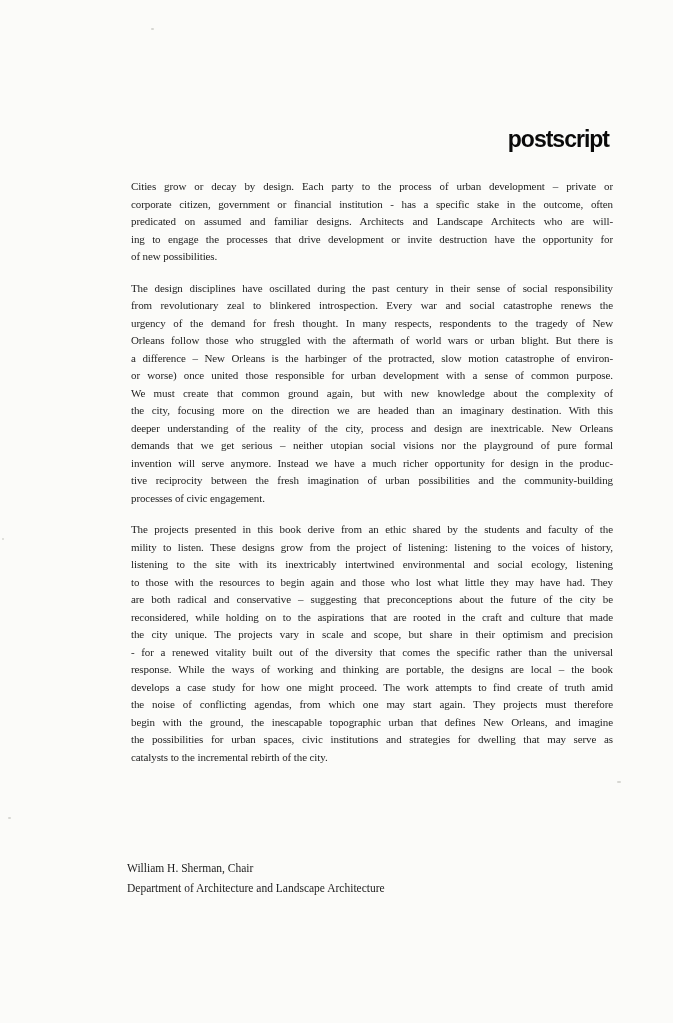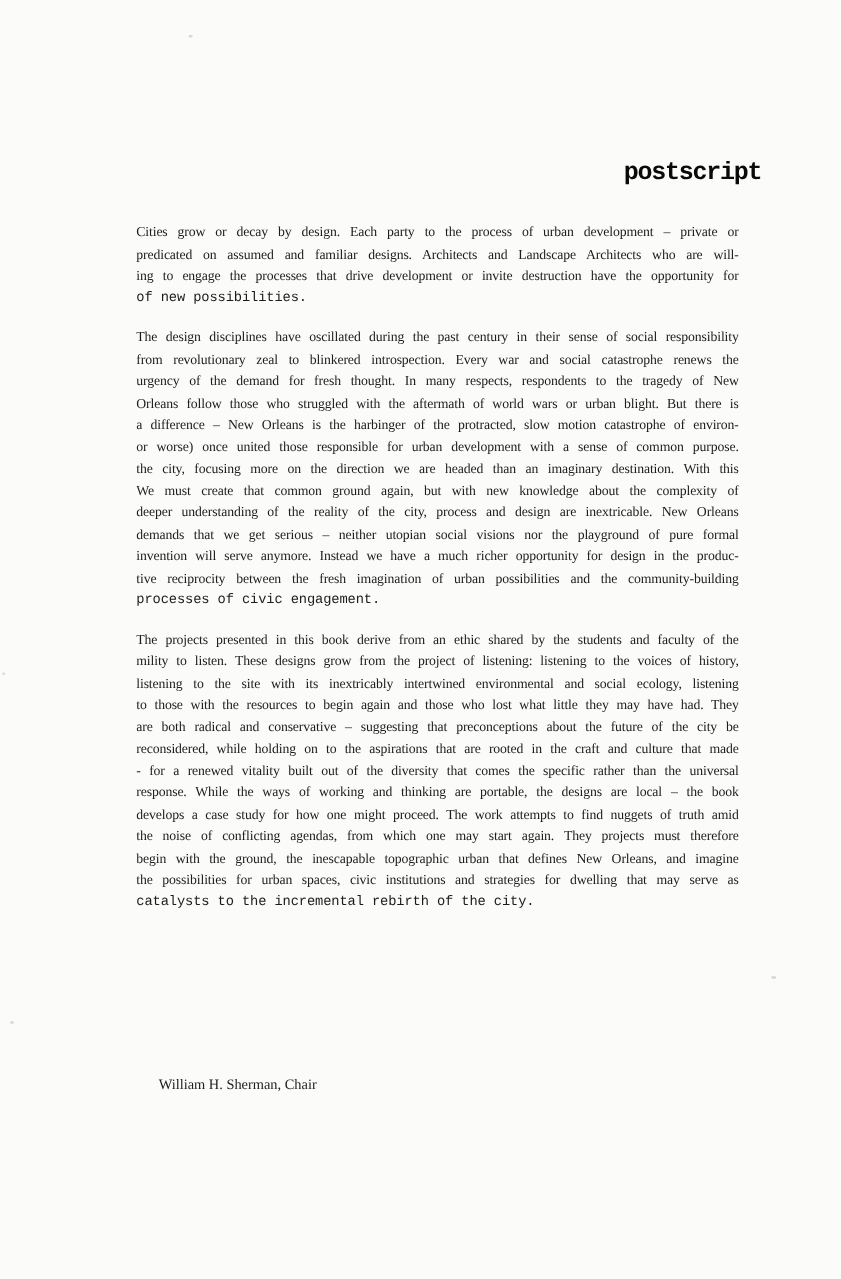--- a/index.html
+++ b/index.html
@@ -18,51 +18,50 @@
     position: absolute;
     left: 0; top: 0;
     width: 673px; height: 1023px;
   }
   .title {
     position: absolute;
     left: 127px;
     top: 124px;
     width: 482px;
     text-align: right;
-    font-family: Liberation Mono, monospace;
+    font-family: Liberation Sans, sans-serif;
     font-weight: bold;
-    font-size: 20px;
+    font-size: 23px;
     line-height: 30px;
     letter-spacing: -1px;
     color: #0a0a0a;
   }
   .body-text {
     position: absolute;
-    left: 109px;
+    left: 131px;
     top: 178px;
     width: 482px;
     color: #1c1c1c;
     font-size: 11px;
     letter-spacing: -0.1px;
   }
   .para {
     margin: 0 0 14px 0;
   }
   .line {
     height: 17.5px;
     line-height: 17.5px;
     text-align: justify;
     text-align-last: justify;
     overflow: hidden;
     white-space: nowrap;
   }
   .line.last {
     text-align: right;
     text-align-last: left;
-    font-family: Liberation Mono, monospace;
   }
   .signature {
     position: absolute;
     left: 127px;
     top: 859px;
     width: 482px;
     color: #1c1c1c;
     font-size: 11.5px;
     line-height: 19.5px;
     font-family: Liberation Serif, serif;
@@ -82,59 +81,62 @@
 <body>
 
 <div class="page">
 
   <div class="title">postscript</div>
 
   <div class="body-text">
     <div>
         <div class="para">
           <div class="line">Cities grow or decay by design.  Each party to the process of urban development – private or</div>
+          <div class="line">corporate citizen, government or financial institution - has a specific stake in the outcome, often</div>
           <div class="line">predicated on assumed and familiar designs.  Architects and Landscape Architects who are will-</div>
           <div class="line">ing to engage the processes that drive development or invite destruction have the opportunity for</div>
           <div class="line last">of new possibilities.</div>
         </div>
         <div class="para">
           <div class="line">The design disciplines have oscillated during the past century in their sense of social responsibility</div>
           <div class="line">from revolutionary zeal to blinkered introspection.  Every war and social catastrophe renews the</div>
           <div class="line">urgency of the demand for fresh thought.  In many respects, respondents to the tragedy of New</div>
           <div class="line">Orleans follow those who struggled with the aftermath of world wars or urban blight.  But there is</div>
           <div class="line">a difference – New Orleans is the harbinger of the protracted, slow motion catastrophe of environ-</div>
           <div class="line">or worse) once united those responsible for urban development with a sense of common purpose.</div>
+          <div class="line">We must create that common ground again, but with new knowledge about the complexity of</div>
           <div class="line">the city, focusing more on the direction we are headed than an imaginary destination.  With this</div>
-          <div class="line">We must create that common ground again, but with new knowledge about the complexity of</div>
           <div class="line">deeper understanding of the reality of the city, process and design are inextricable. New Orleans</div>
           <div class="line">demands that we get serious – neither utopian social visions nor the playground of pure formal</div>
           <div class="line">invention will serve anymore.  Instead we have a much richer opportunity for design in the produc-</div>
           <div class="line">tive reciprocity between the fresh imagination of urban possibilities and the community-building</div>
           <div class="line last">processes of civic engagement.</div>
         </div>
         <div class="para">
           <div class="line">The projects presented in this book derive from an ethic shared by the students and faculty of the</div>
           <div class="line">mility to listen.  These designs grow from the project of listening: listening to the voices of history,</div>
           <div class="line">listening to the site with its inextricably intertwined environmental and social ecology, listening</div>
           <div class="line">to those with the resources to begin again and those who lost what little they may have had.  They</div>
           <div class="line">are both radical and conservative – suggesting that preconceptions about the future of the city be</div>
           <div class="line">reconsidered, while holding on to the aspirations that are rooted in the craft and culture that made</div>
+          <div class="line">the city unique.  The projects vary in scale and scope, but share in their optimism and precision</div>
           <div class="line">- for a renewed vitality built out of the diversity that comes the specific rather than the universal</div>
           <div class="line">response.  While the ways of working and thinking are portable, the designs are local – the book</div>
-          <div class="line">develops a case study for how one might proceed.  The work attempts to find nuggets of truth amid</div>
+          <div class="line">develops a case study for how one might proceed.  The work attempts to find create of truth amid</div>
           <div class="line">the noise of conflicting agendas, from which one may start again.  They projects must therefore</div>
           <div class="line">begin with the ground, the inescapable topographic urban that defines New Orleans, and imagine</div>
           <div class="line">the possibilities for urban spaces, civic institutions and strategies for dwelling that may serve as</div>
           <div class="line last">catalysts to the incremental rebirth of the city.</div>
         </div>
       </div>
   </div>
 
   <div class="signature">
     <div>William H. Sherman, Chair</div>
+    <div>Department of Architecture and Landscape Architecture</div>
   </div>
 
   <div class="speck s1"></div>
   <div class="speck s2"></div>
   <div class="speck s3"></div>
   <div class="speck s4"></div>
 
 </div>
 
 </body></html>

